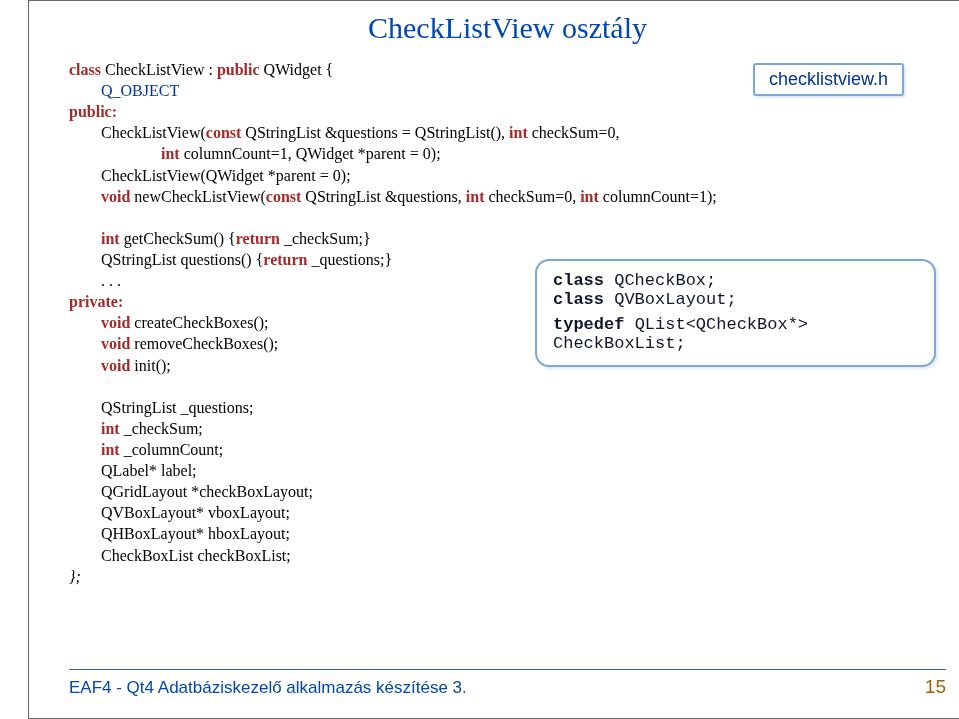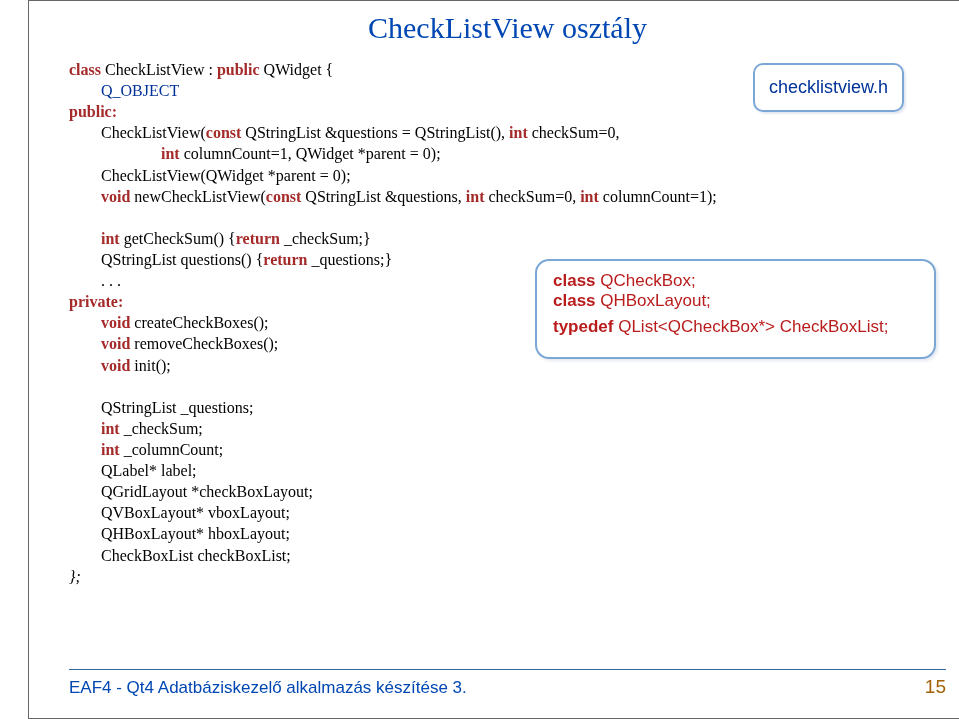--- a/index.html
+++ b/index.html
@@ -39,39 +39,39 @@
     color: #000;
   }
   .kw { color: #a52a2a; font-weight: bold; } 
   .blue { color: #003399; }
   .filename-box {
     position: absolute;
     top: 62px;
     right: 82px;
     background: #ffffff;
     border: 2px solid #7ba7d7;
-    border-radius: 10px;
-    padding: 12px 14px;
+    border-radius: 3px;
+    padding: 4px 14px;
     color: #003399;
     font-family: Arial, sans-serif;
     font-size: 18px;
     box-shadow: 2px 2px 2px rgba(120,140,180,0.2);
   }
   .class-box {
     position: absolute;
     top: 258px;
     right: 50px;
     width: 365px;
     background: #ffffff;
     border: 2px solid #7ba7d7;
     border-radius: 14px;
-    padding: 10px 16px 20px 16px;
-    font-family: Liberation Sans, sans-serif;
+    padding: 10px 16px 12px 16px;
+    font-family: Liberation Mono, monospace;
     font-size: 17px;
-    color: #b91c1c;
+    color: #0f172a;
     box-shadow: 2px 2px 3px rgba(120,140,180,0.2);
   }
   .class-box .b { font-weight: bold; }
   .footer {
     position: absolute;
     bottom: 20px;
     left: 40px;
     right: 40px;
     border-top: 1px solid #336699;
     padding-top: 6px;
@@ -119,21 +119,21 @@
 <span>        </span><span class="kw">int </span><span>_columnCount;</span>
 <span>        QLabel* label;</span>
 <span>        QGridLayout *checkBoxLayout;</span>
 <span>        QVBoxLayout* vboxLayout;</span>
 <span>        QHBoxLayout* hboxLayout;</span>
 <span>        CheckBoxList checkBoxList;</span>
 <span style="font-style:italic">};</span></div>
 
   <div class="class-box">
     <div><span class="b">class </span><span>QCheckBox;</span></div>
-    <div><span class="b">class </span><span>QHBoxLayout;</span></div>
+    <div><span class="b">class </span><span>QVBoxLayout;</span></div>
     <div style="height:6px"></div>
     <div><span class="b">typedef </span><span>QList&lt;QCheckBox*&gt; CheckBoxList;</span></div>
   </div>
 
   <div class="footer">
     <div class="footer-left">EAF4 - Qt4 Adatbáziskezelő alkalmazás készítése 3.</div>
     <div class="footer-right">15</div>
   </div>
 
 </div>

